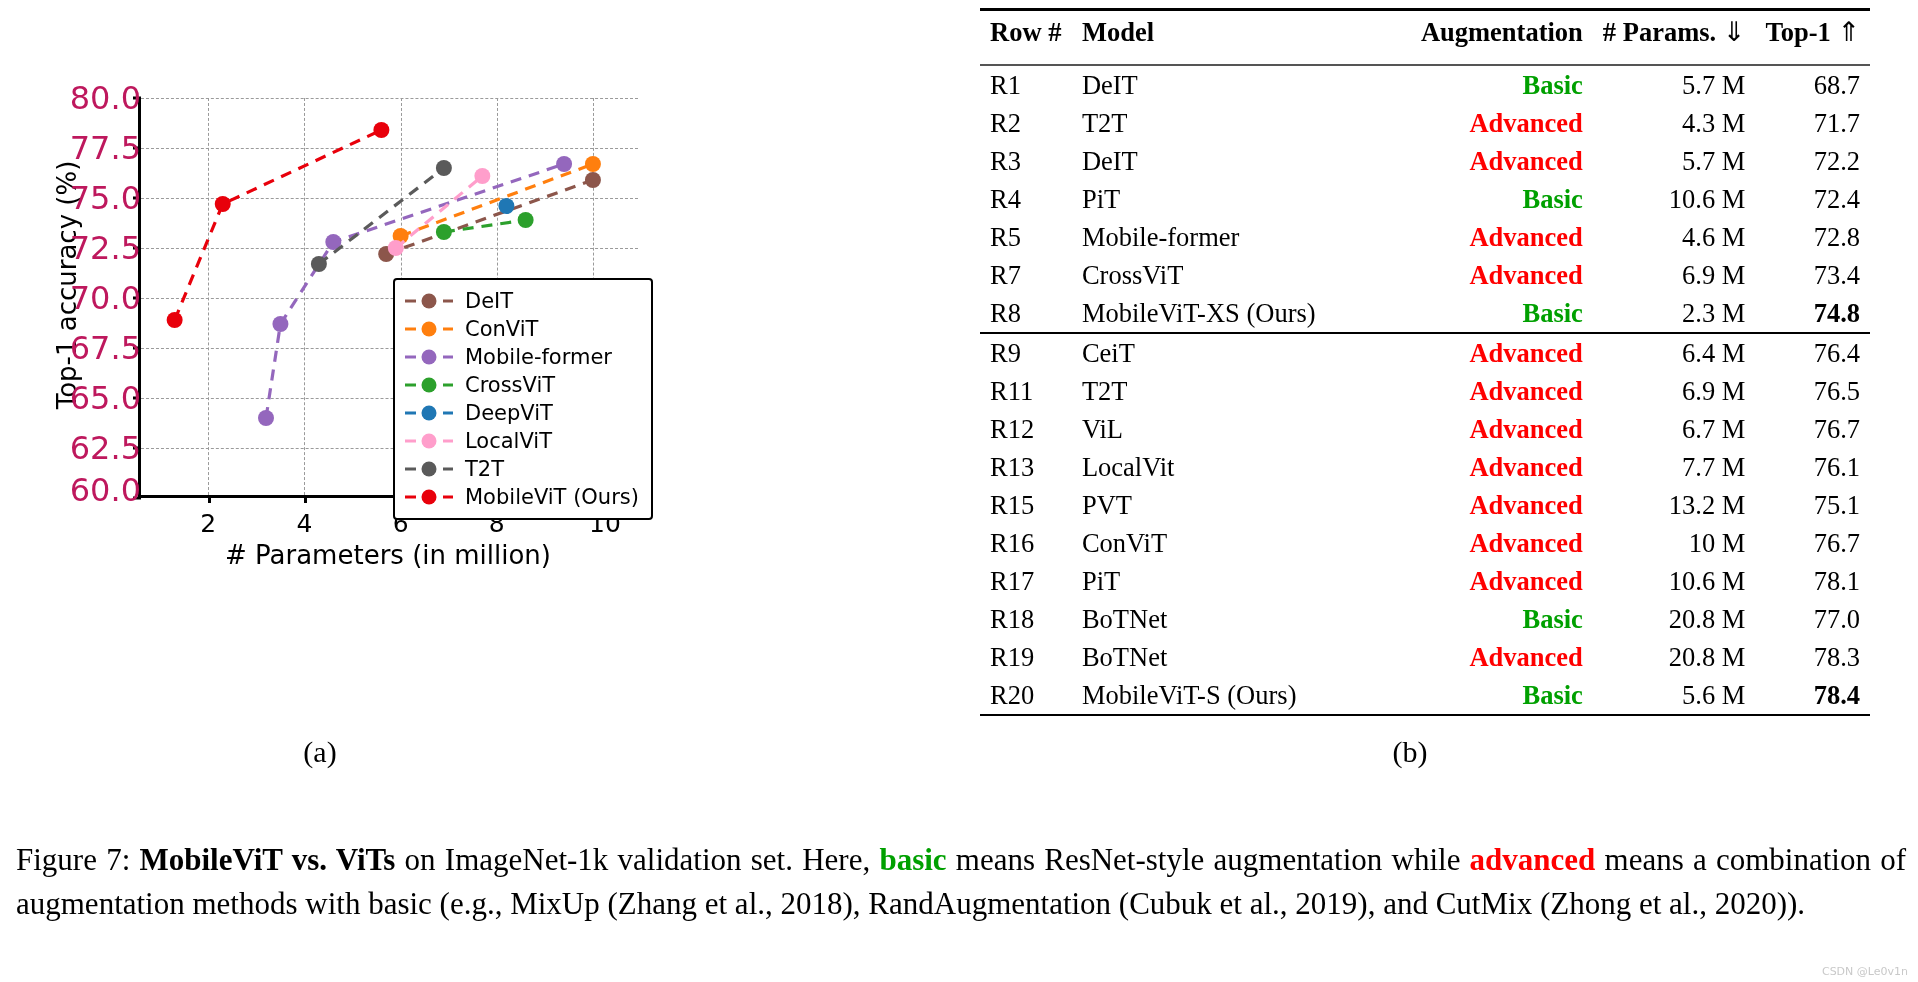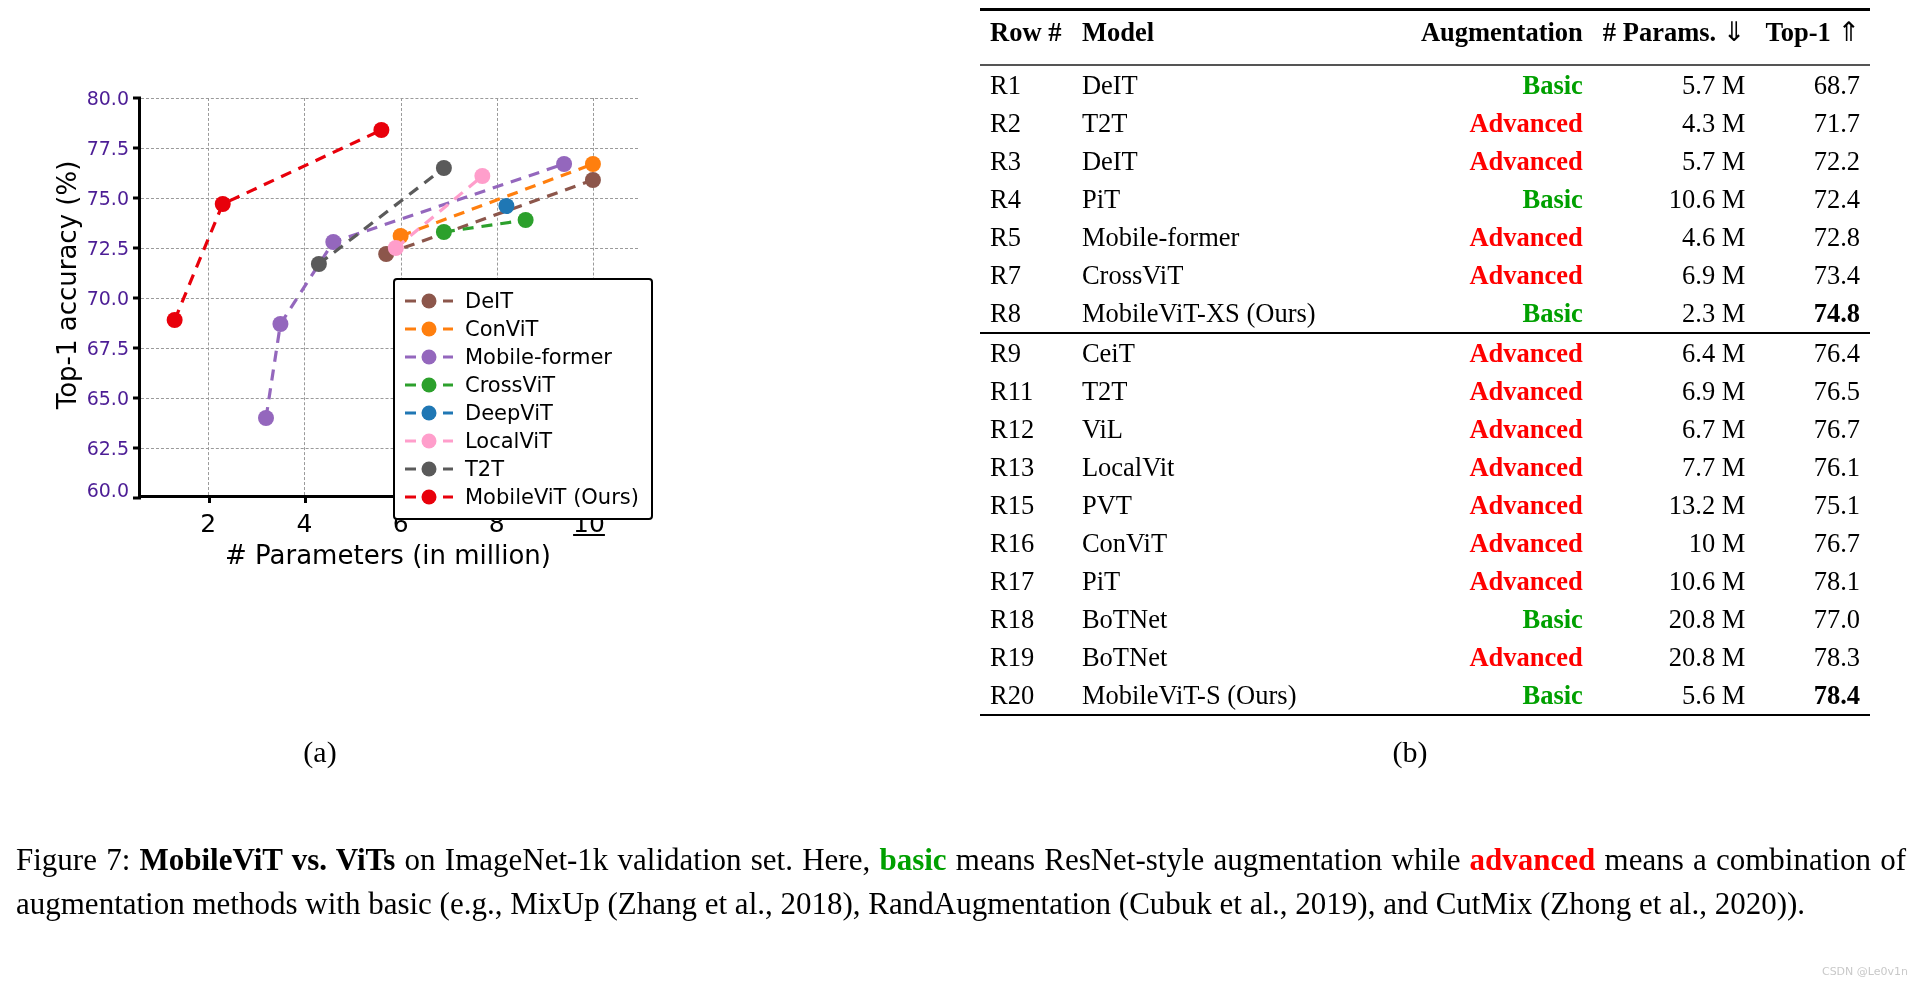--- a/index.html
+++ b/index.html
@@ -42,22 +42,22 @@
     border-left:3px solid #000;
     border-bottom:3px solid #000;
   }
   .grid-h, .grid-v {
     position:absolute; border:0; margin:0;
   }
   .grid-h { left:0; width:100%; border-top:1.5px dashed #9a9a9a; }
   .grid-v { top:0; height:100%; border-left:1.5px dashed #9a9a9a; }
 
   .ytick-label {
-    position:absolute; right:100%; margin-right:12px;
-    font-size:19px; color:#4c1d95; white-space:nowrap;
+    position:absolute; right:100%; 
+    font-size:32px; color:#be185d; white-space:nowrap;
     transform:translateY(-50%);
     font-family:"DejaVu Sans", sans-serif;
   }
   .ytick-mark {
     position:absolute; right:100%; width:8px; height:0;
     border-top:3px solid #000; transform:translateY(-50%);
   }
   .xtick-label {
     position:absolute; top:100%; margin-top:14px;
     font-size:25px; color:#000; white-space:nowrap;
@@ -204,21 +204,21 @@
             <div class="ytick-label" style="top: 0px;">80.0</div>
             <div class="xtick-mark" style="left: 67.3077px;"></div>
             <div class="xtick-label" style="left: 67.3077px;">2</div>
             <div class="xtick-mark" style="left: 163.462px;"></div>
             <div class="xtick-label" style="left: 163.462px;">4</div>
             <div class="xtick-mark" style="left: 259.615px;"></div>
             <div class="xtick-label" style="left: 259.615px;">6</div>
             <div class="xtick-mark" style="left: 355.769px;"></div>
             <div class="xtick-label" style="left: 355.769px;">8</div>
             <div class="xtick-mark" style="left: 451.923px;"></div>
-            <div class="xtick-label" style="left: 448px; text-decoration: underline;">10</div>
+            <div class="xtick-label" style="left: 464px;">10</div>
           </div>
         <svg id="series-svg" width="500" height="400">
             <g>
               <polyline points="245.1923076923077,155.99999999999997 451.9230769230769,81.99999999999989" fill="none" stroke="#8c564b" stroke-width="3.2" stroke-dasharray="11,8"></polyline>
               <circle cx="245.1923076923077" cy="155.99999999999997" r="8" fill="#8c564b"></circle>
               <circle cx="451.9230769230769" cy="81.99999999999989" r="8" fill="#8c564b"></circle>
             </g>
             <g>
               <polyline points="259.61538461538464,138.0000000000001 451.9230769230769,65.99999999999994" fill="none" stroke="#ff7f0e" stroke-width="3.2" stroke-dasharray="11,8"></polyline>
               <circle cx="259.61538461538464" cy="138.0000000000001" r="8" fill="#ff7f0e"></circle>

